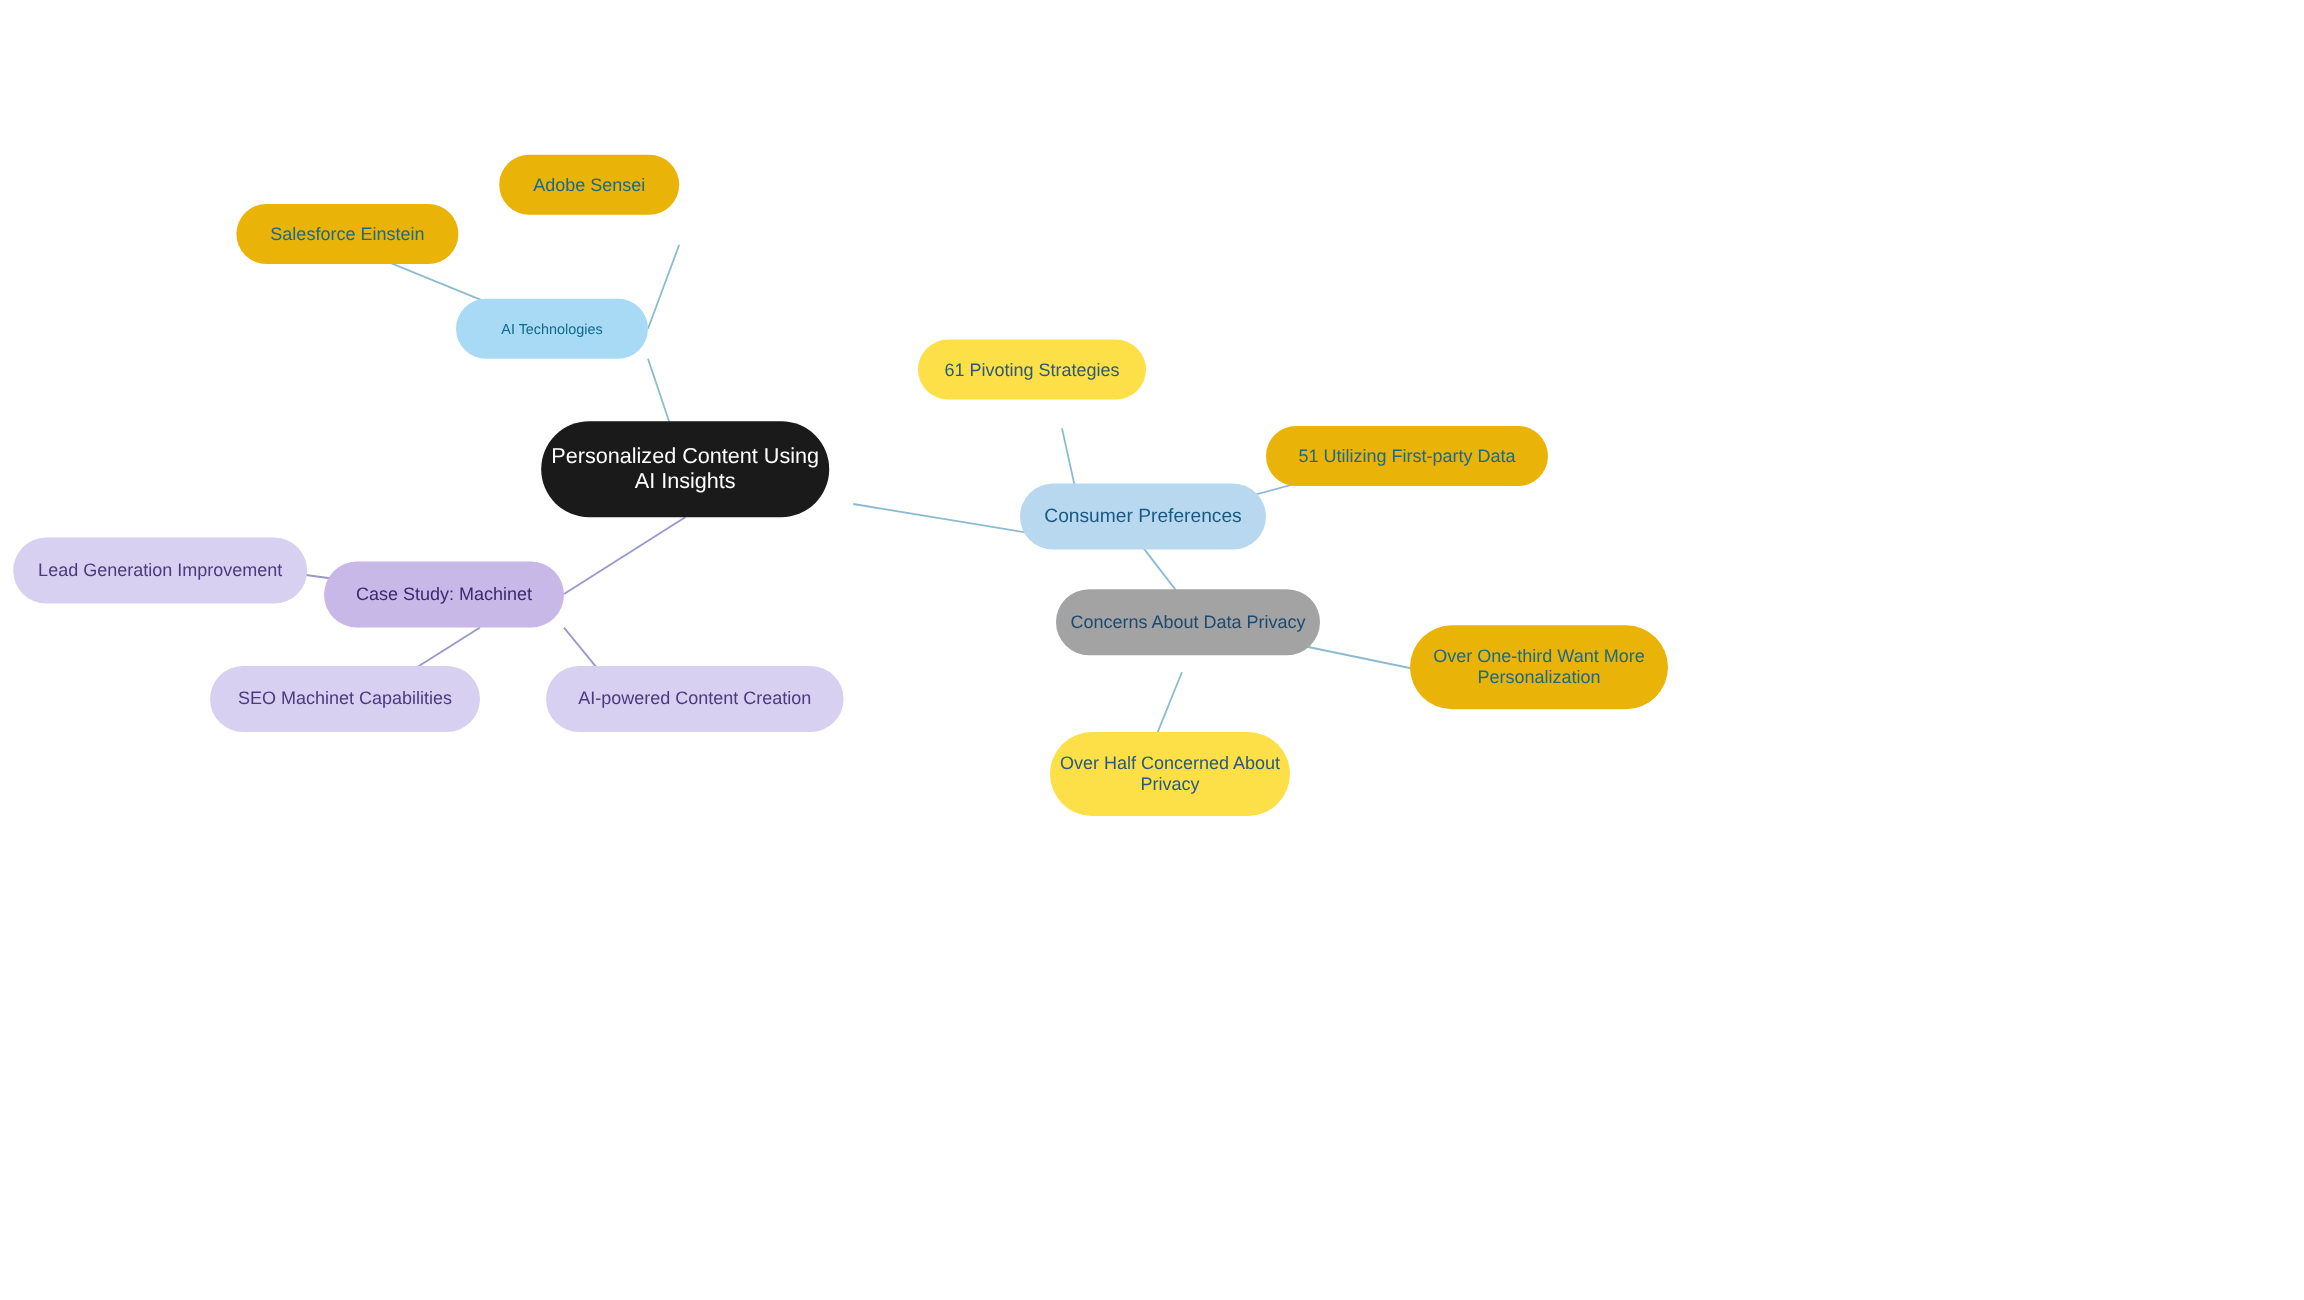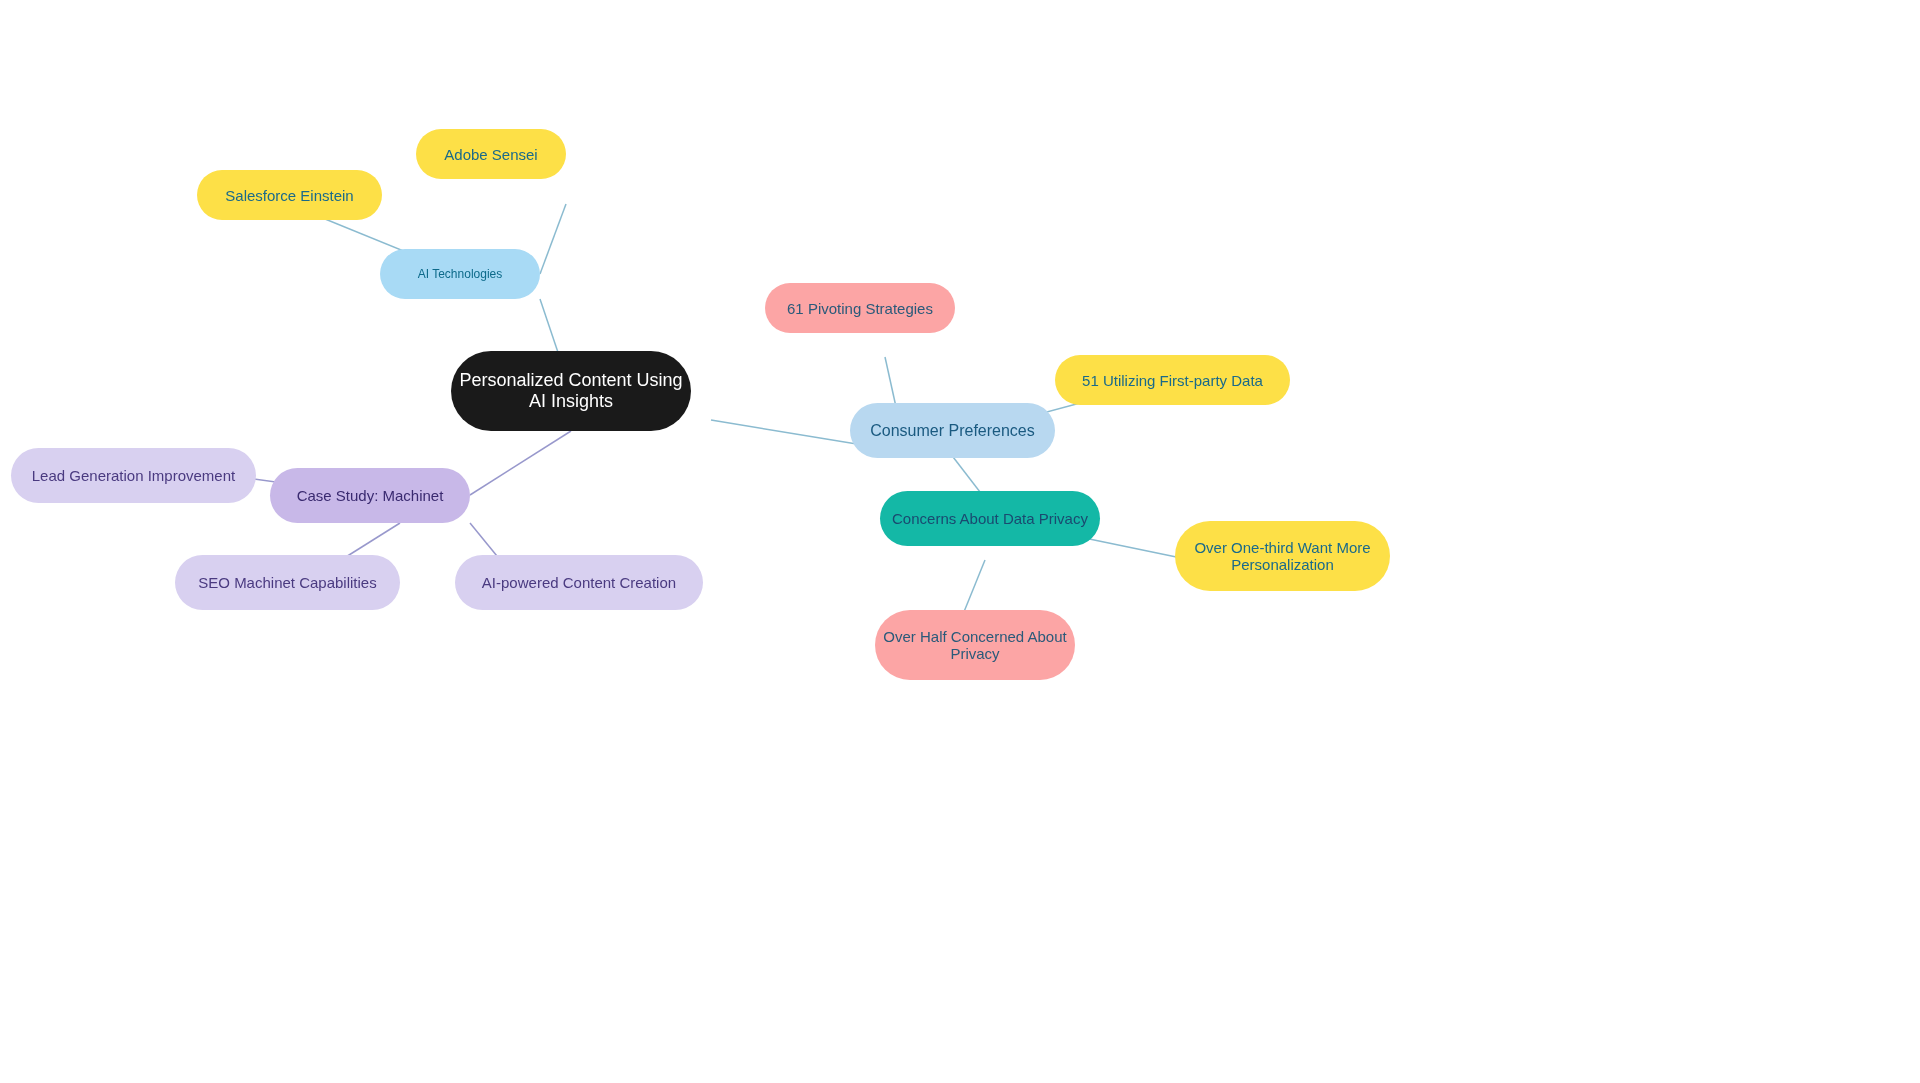--- a/index.html
+++ b/index.html
@@ -36,21 +36,21 @@
       background: #1a1a1a;
       color: #ffffff;
       font-size: 18px;
       font-weight: 500;
       width: 240px;
       height: 80px;
       border-radius: 40px;
     }
 
     .node-blue-light {
-      background: #fde047;
+      background: #eab308;
       color: #1a6a8a;
       font-size: 15px;
       font-weight: 400;
       border: none;
     }
 
     .node-blue-medium {
       background: #a8daf5;
       color: #0d6a8a;
       font-size: 12px;
@@ -65,35 +65,35 @@
     }
 
     .node-purple-medium {
       background: #c8b8e8;
       color: #3a2a70;
       font-size: 15px;
       font-weight: 500;
     }
 
     .node-blue-pale {
-      background: #fca5a5;
+      background: #fde047;
       color: #2a5a7a;
       font-size: 15px;
       font-weight: 400;
     }
 
     .node-blue-consumer {
       background: #b8d8f0;
       color: #1a5a80;
       font-size: 16px;
       font-weight: 500;
     }
 
     .node-blue-concern {
-      background: #14b8a6;
+      background: #a3a3a3;
       color: #1a4a70;
       font-size: 15px;
       font-weight: 500;
     }
   </style>
 </head>
 <body>
 
 <svg id="connections">
 

